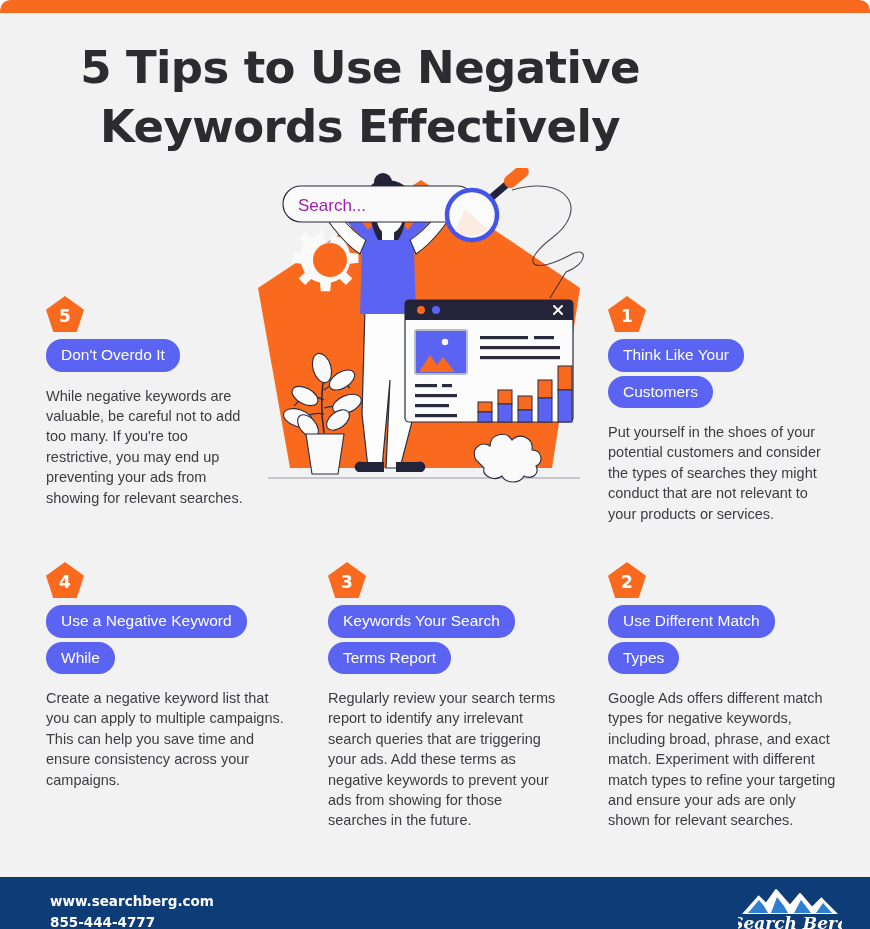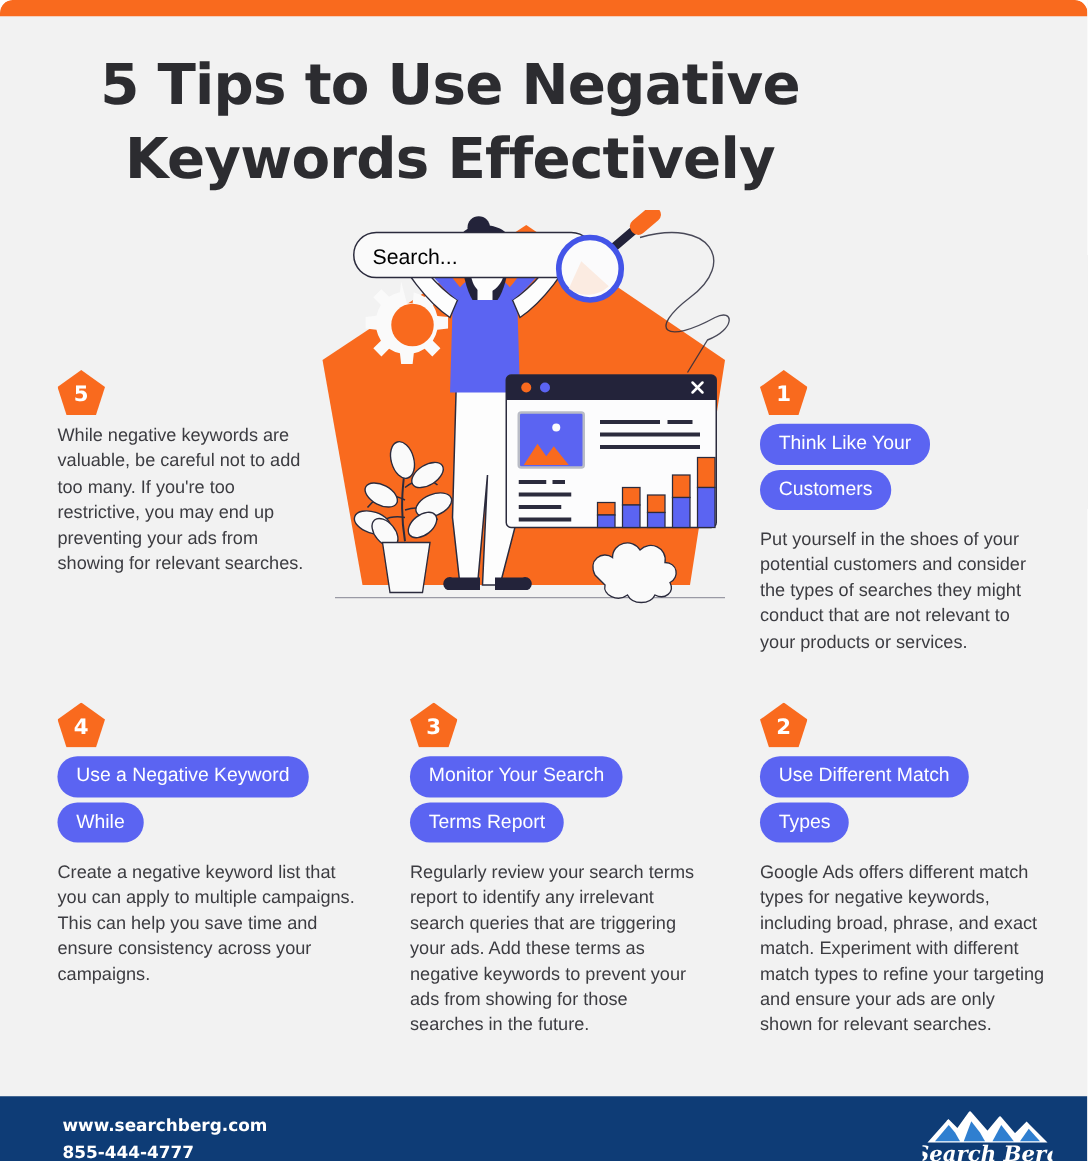--- a/index.html
+++ b/index.html
@@ -276,27 +276,30 @@
         </g>
 
         <g>
           <line x1="235" y1="35" x2="262" y2="12" stroke="#23233a" stroke-width="7" stroke-linecap="round"></line>
           <rect x="252" y="2" width="28" height="13" rx="6" fill="#f96a1e" transform="rotate(-40 266 8)"></rect>
           <circle cx="222" cy="47" r="25" fill="#fbfbfc" stroke="#4354e8" stroke-width="4.5"></circle>
           <path d="M205,63 a25,25 0 0 0 32,-2 l-22,-20 z" fill="#fbe5d8" opacity="0.75"></path>
         </g>
       </g>
     </svg>
-    <div style="position:absolute; left:48px; top:28px; font-size:17px; color:#000000; font-family:'Liberation Sans',sans-serif;">Search...</div>
+    <div style="position:absolute; left:48px; top:28px; font-size:17px; color:#a21caf; font-family:'Liberation Sans',sans-serif;">Search...</div>
   </div>
 
   <div class="tip" id="tip-5">
     <div class="tip-badge">
       <div class="pent"></div>
       <div class="num">5</div>
+    </div>
+    <div class="tip-title">
+      <span>Don't Overdo It</span>
     </div>
     <div class="tip-body">
       <p>While negative keywords are valuable, be careful not to add too many. If you're too restrictive, you may end up preventing your ads from showing for relevant searches.</p>
     </div>
   </div>
 
   <div class="tip" id="tip-1">
     <div class="tip-badge">
       <div class="pent"></div>
       <div class="num">1</div>
@@ -323,21 +326,21 @@
       <p>Create a negative keyword list that you can apply to multiple campaigns. This can help you save time and ensure consistency across your campaigns.</p>
     </div>
   </div>
 
   <div class="tip" id="tip-3">
     <div class="tip-badge">
       <div class="pent"></div>
       <div class="num">3</div>
     </div>
     <div class="tip-title">
-      <span>Monitor Your Search</span>
+      <span>Keywords Your Search</span>
       <span>Terms Report</span>
     </div>
     <div class="tip-body">
       <p>Regularly review your search terms report to identify any irrelevant search queries that are triggering your ads. Add these terms as negative keywords to prevent your ads from showing for those searches in the future.</p>
     </div>
   </div>
 
   <div class="tip" id="tip-2">
     <div class="tip-badge">
       <div class="pent"></div>

